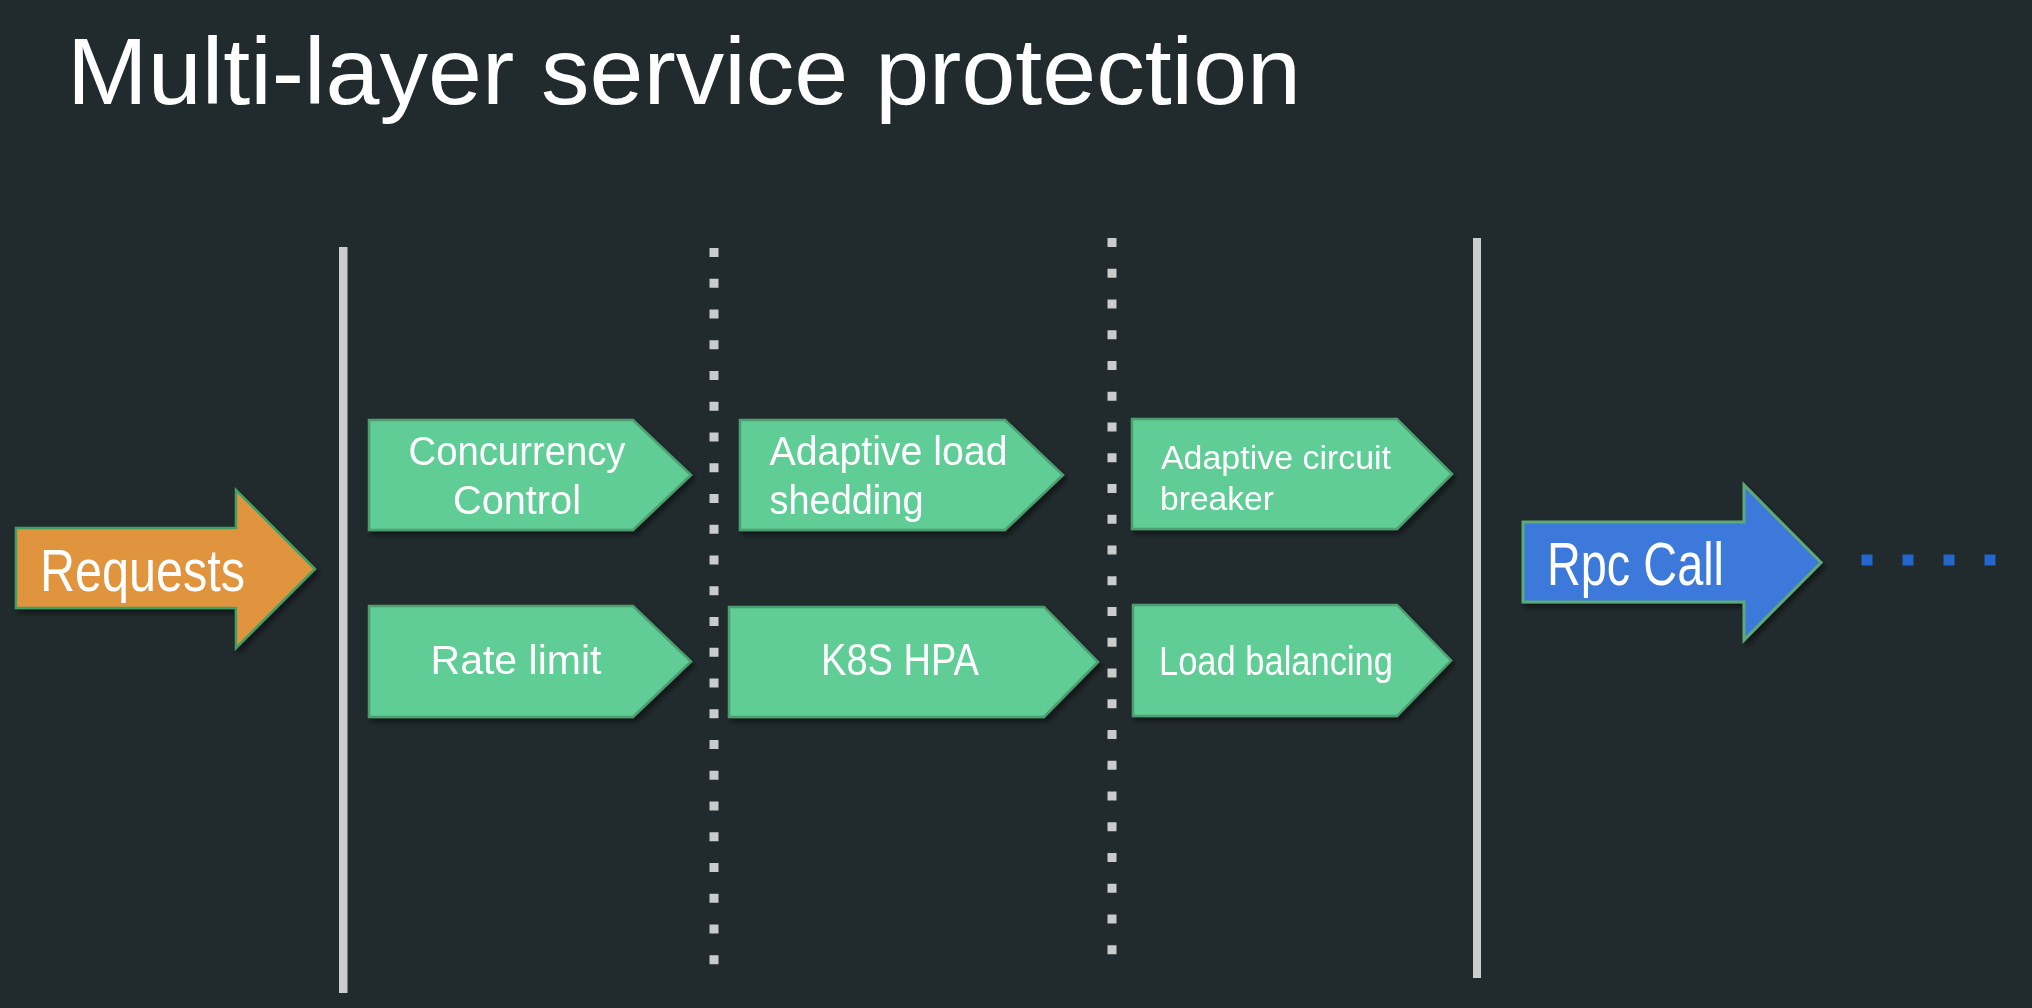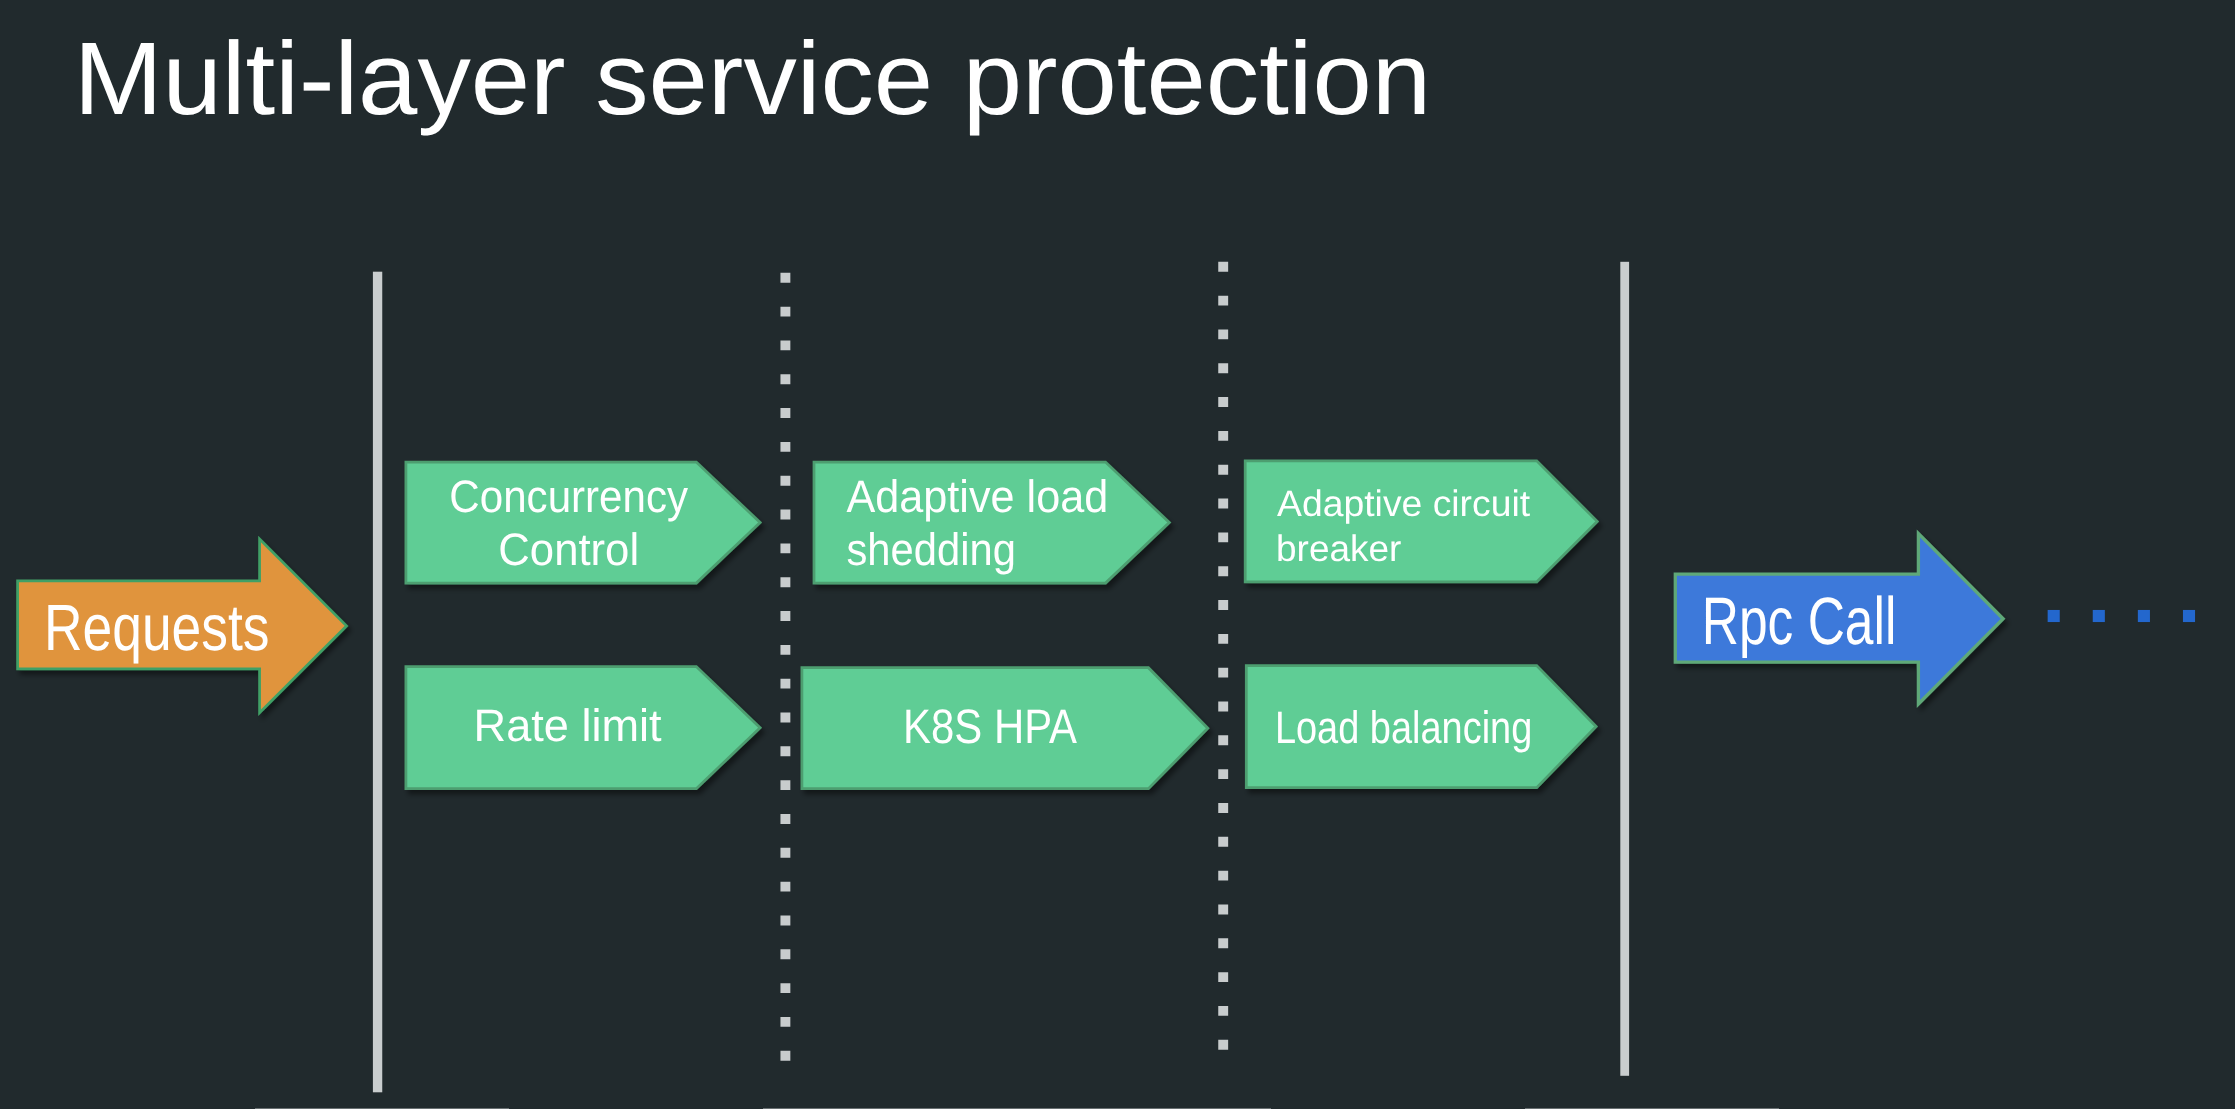--- a/index.html
+++ b/index.html
@@ -1,16 +1,16 @@
 <!DOCTYPE html>
 <html><head>
 <meta charset="utf-8">
 <style>
   html,body{margin:0;padding:0;background:#212a2d;}
-  .stage{position:relative;width:2032px;height:1008px;overflow:hidden;background:#ffffff;}
+  .stage{position:relative;width:2032px;height:1008px;overflow:hidden;background:#a21caf;}
   svg{display:block;}
   text{font-family:"Liberation Sans", sans-serif;fill:#ffffff;}
 </style>
 </head>
 <body>
 <div class="stage">
 <svg width="2032" height="1008" viewBox="0 0 2032 1008">
   <rect x="0" y="0" width="2032" height="1008" fill="#212a2d"></rect>
   <defs>
     <filter id="sh" x="-20%" y="-20%" width="140%" height="140%">

